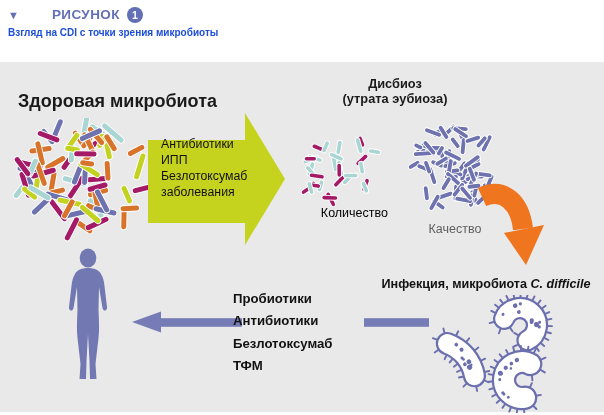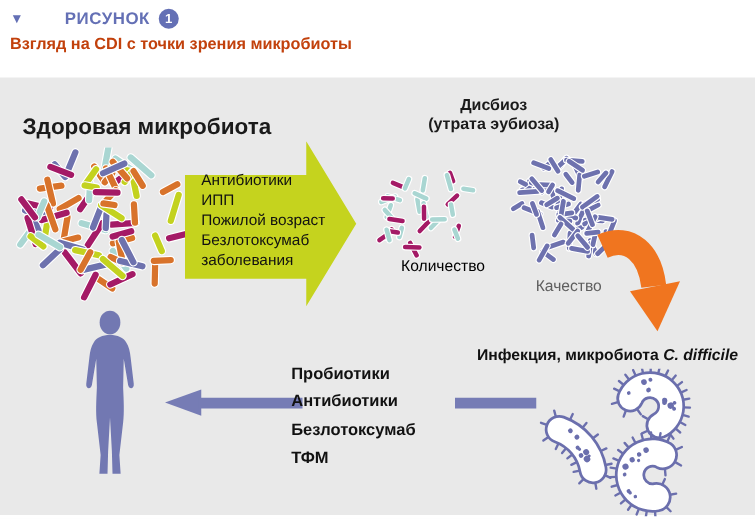--- a/index.html
+++ b/index.html
@@ -5,21 +5,21 @@
   html,body{margin:0;padding:0;}
   body{font-family:"Liberation Sans","DejaVu Sans",sans-serif;background:#ffffff;}
   .page{position:relative;width:604px;height:415px;background:#ffffff;overflow:hidden;}
 
   
   .fig-header{position:absolute;left:8px;top:6px;display:flex;align-items:center;height:18px;}
   .fig-marker{font-size:11px;color:#6470b5;margin-right:5px;line-height:18px;}
   .fig-label{font-size:13.5px;font-weight:bold;color:#6470b5;letter-spacing:0.4px;line-height:18px;}
   .fig-badge{display:inline-block;width:16px;height:16px;margin-left:7px;border-radius:50%;
     background:#6773b4;color:#ffffff;font-size:10.5px;font-weight:bold;text-align:center;line-height:16px;}
-  .fig-title{position:absolute;left:8px;top:27px;font-size:13px;font-weight:bold;color:#c2410c;}
+  .fig-title{position:absolute;left:8px;top:27px;font-size:10px;font-weight:bold;color:#1d4ed8;}
 
   
   .panel{position:absolute;left:0;top:62px;width:604px;height:350px;background:#e9e9e9;}
   .abs{position:absolute;}
 
   .h-label{font-size:18px;font-weight:bold;color:#1a1a1a;}
   .center{text-align:center;}
   .muted{color:#5f5f5f;font-weight:normal;font-size:12.5px;}
   .risk-text{font-size:12.3px;line-height:16px;color:#111111;font-weight:500;}
   .treat-text{font-size:13.2px;font-weight:bold;color:#111111;line-height:22.3px;}
@@ -184,21 +184,20 @@
         <line x1="9.103724930056728" y1="41.53450326683758" x2="19.934096209748034" y2="55.86157891536157" stroke="#ffffff" stroke-width="6.8" stroke-linecap="round"></line>
         <line x1="9.103724930056728" y1="41.53450326683758" x2="19.934096209748034" y2="55.86157891536157" stroke="#a41a66" stroke-width="5" stroke-linecap="round"></line>
       </svg>
 
     <svg class="abs" style="left:148px;top:51px;" width="140" height="132" viewBox="0 0 140 132">
       <polygon id="risk-arrow-shape" points="0,27 97,27 97,0 137,66 97,132 97,110 0,110" fill="#c5d31e"></polygon>
     </svg>
     <div class="abs risk-text" style="left:161px;top:74px;width:122px;">
       <div>Антибиотики</div>
       <div>ИПП</div>
-      <div>Пожилой возраст</div>
       <div>Безлотоксумаб заболевания</div>
     </div>
 
     <div class="abs h-label center" style="left:300px;top:14px;width:190px;font-size:12.8px;">
       <div>Дисбиоз</div>
       <div>(утрата эубиоза)</div>
     </div>
     <svg id="qty-svg" class="abs" style="left:294px;top:64px;" width="92" height="92">
         <line x1="18.61584097446563" y1="38.19055666763601" x2="15.300529247204356" y2="47.57282150891428" stroke="#ffffff" stroke-width="5.4" stroke-linecap="round"></line>
         <line x1="18.61584097446563" y1="38.19055666763601" x2="15.300529247204356" y2="47.57282150891428" stroke="#a9d6d2" stroke-width="3.6" stroke-linecap="round"></line>

